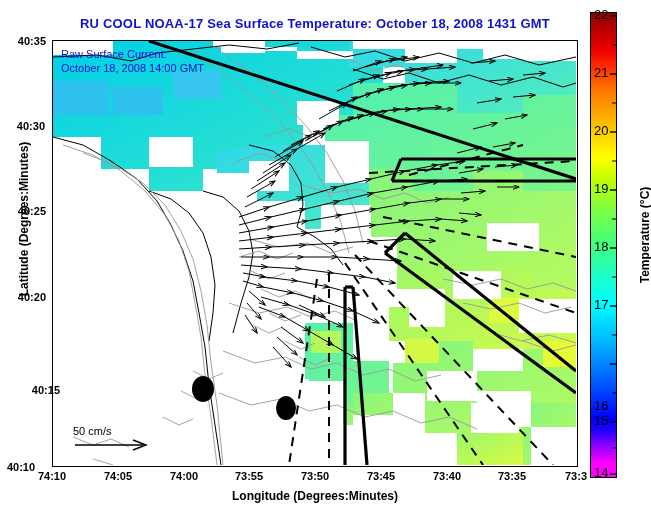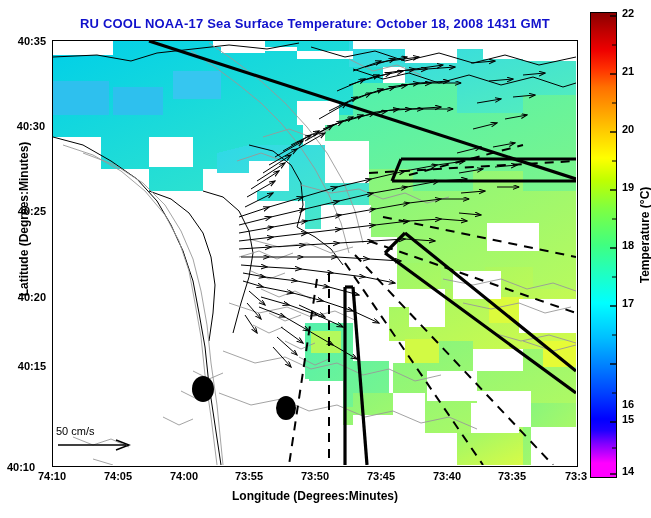--- a/index.html
+++ b/index.html
@@ -22,21 +22,21 @@
   #plotcanvas{position:absolute;left:0;top:0;}
 
   
   #annot{
     position:absolute;left:8px;top:6px;color:#1111cc;font-size:11px;
     line-height:14px;white-space:nowrap;
   }
   #annot div{font-size:11px;}
 
   
-  #scalebar{position:absolute;left:3px;bottom:14px;width:110px;color:#000;}
+  #scalebar{position:absolute;left:20px;bottom:14px;width:110px;color:#000;}
   #scalebar .lbl{font-size:11px;color:#000;margin-bottom:1px;}
   #scalebar svg{display:block;}
   .ylab{position:absolute;left:0;font-size:11px;color:#000;font-weight:bold;text-align:right;}
   .xlab{position:absolute;top:470px;font-size:11px;color:#000;font-weight:bold;
         text-align:center;width:60px;}
   #xaxis-title{
     position:absolute;left:52px;top:489px;width:526px;text-align:center;
     font-size:12px;color:#000;font-weight:bold;
   }
   #yaxis-title{
@@ -66,21 +66,21 @@
       #ffff00 68.75%,
       #ffd000 74%,
       #ffa000 79%,
       #ff7000 84%,
       #ff3000 88%,
       #ee0000 92%,
       #c00000 96%,
       #8b0000 100%);
   }
   #cbarticks{position:absolute;left:590px;top:12px;width:27px;height:466px;}
-  .cblabel{position:absolute;left:622px;font-size:11px;color:#000;font-weight:bold;}
+  .cblabel{position:absolute;left:594px;font-size:13px;color:#000;font-weight:normal;}
   #cbar-title{
     position:absolute;left:545px;top:228px;width:200px;text-align:center;
     font-size:12px;color:#000;font-weight:bold;
     transform:rotate(-90deg);
   }
 </style>
 </head>
 <body>
 
 <div id="title">RU COOL  NOAA-17  Sea Surface Temperature:  October 18, 2008 1431 GMT</div>
@@ -401,36 +401,40 @@
       <path d="M264,238 L236,424"></path>
       <path d="M356,134 L470,104"></path>
     </g>
 
     <g>
       <ellipse cx="150" cy="348" rx="11" ry="13" fill="#000"></ellipse>
       <ellipse cx="233" cy="367" rx="10" ry="12" fill="#000"></ellipse>
     </g>
   </svg>
 
+  <div id="annot">
+    <div>Raw Surface Current:</div>
+    <div>October 18, 2008 14:00 GMT</div>
+  </div>
 
   <div id="scalebar">
     <div class="lbl">50 cm/s</div>
     <svg width="78" height="14">
       <path d="M2,7 L70,7" stroke="#000" stroke-width="1.4" fill="none"></path>
       <path d="M60,2 L73,7 L60,12" stroke="#000" stroke-width="1.4" fill="none"></path>
     </svg>
   </div>
 </div>
 
 <div>
   <div class="ylab" style="top:35px;width:46px;">40:35</div>
   <div class="ylab" style="top:120px;width:45px;">40:30</div>
   <div class="ylab" style="top:205px;width:46px;">40:25</div>
   <div class="ylab" style="top:291px;width:46px;">40:20</div>
-  <div class="ylab" style="top:360px;width:46px;">40:15</div>
+  <div class="ylab" style="top:384px;width:60px;">40:15</div>
   <div class="ylab" style="top:461px;width:42px;text-align:center;">40:10</div>
 </div>
 
 <div>
   <div class="xlab" style="left:22px;">74:10</div>
   <div class="xlab" style="left:88px;">74:05</div>
   <div class="xlab" style="left:154px;">74:00</div>
   <div class="xlab" style="left:219px;">73:55</div>
   <div class="xlab" style="left:285px;">73:50</div>
   <div class="xlab" style="left:351px;">73:45</div>

